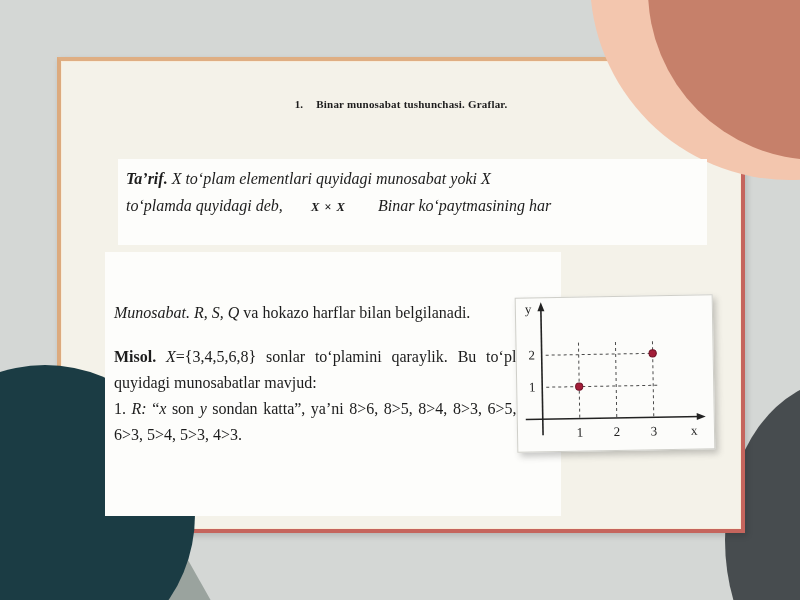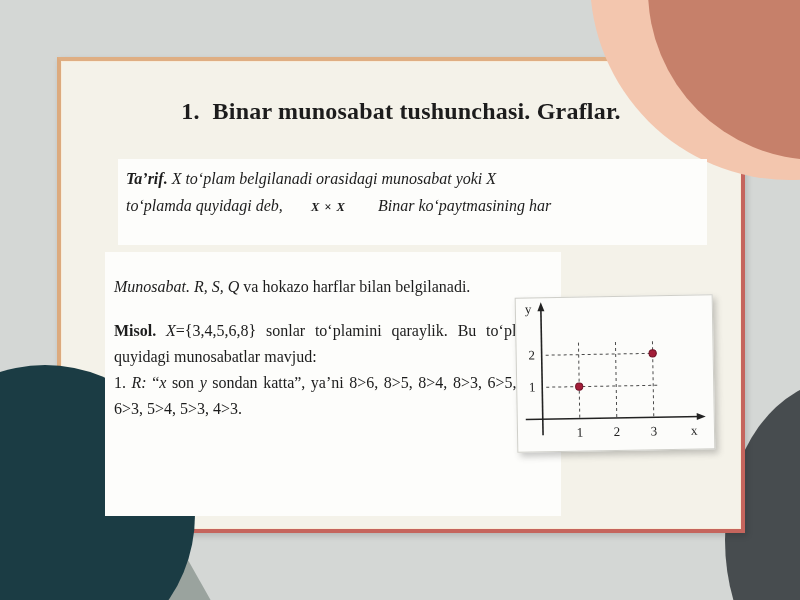--- a/index.html
+++ b/index.html
@@ -11,30 +11,30 @@
   .blob-peach{left:590px;top:-220px;width:400px;height:400px;border-radius:50%;background:#f3c6ae;z-index:5;}
   .blob-salmon{left:648px;top:-180px;width:340px;height:340px;border-radius:50%;background:#c6806a;z-index:6;}
   .blob-gray{left:25px;top:405px;width:290px;height:195px;background:#9aa39e;z-index:6;
              clip-path:polygon(0 0,18% 4%,48% 58%,64% 100%,0 100%);}
   .blob-teal{left:-105px;top:365px;width:300px;height:300px;border-radius:50%;background:#1b3c44;z-index:7;}
   
   .card{position:absolute;left:57px;top:57px;width:680px;height:468px;background:#f4f2e9;
         border:4px solid #c5655d;border-top-color:#dfae83;border-left-color:#dcaa7e;
         box-shadow:inset 0 0 0 1px #f8ecd9, 2px 3px 6px rgba(0,0,0,0.15);z-index:3;}
   .title{position:absolute;left:57px;top:98px;width:688px;text-align:center;z-index:8;
-         font-weight:bold;font-size:24px;letter-spacing:0.2px;}
+         font-weight:bold;font-size:11px;letter-spacing:0.2px;}
   .title .num{margin-right:13px;}
   
   .tarif-box{position:absolute;left:118px;top:159px;width:589px;height:86px;background:#fdfdfb;
              z-index:8;padding:7px 8px;box-sizing:border-box;font-style:italic;font-size:16px;line-height:26.5px;}
   .tarif-box b{font-weight:bold;}
   .formula{font-size:12.5px;font-weight:600;letter-spacing:1px;margin:0 32px 12px 28px;}
   
   .main-box{position:absolute;left:105px;top:252px;width:456px;height:264px;background:#fdfdfb;
-            z-index:8;box-sizing:border-box;padding:22px 10px 8px 9px;font-size:16px;line-height:26px;}
+            z-index:8;box-sizing:border-box;padding:48px 10px 8px 9px;font-size:16px;line-height:26px;}
   .main-box p{margin:0;text-align:justify;}
   .main-box p.p2{margin-top:18px;}
   .it{font-style:italic;}
   .bit{font-weight:bold;}
   
   .chart-box{position:absolute;left:516px;top:296px;width:196px;height:153px;background:#fcfcfa;
              z-index:8;border:1px solid #cfcfc9;box-shadow:3px 4px 6px rgba(60,60,60,0.28);
              transform:rotate(-1deg);}
   .chart-box svg{display:block;}
   .chart-box text{font-family:"Liberation Serif","DejaVu Serif",serif;font-size:13px;fill:#222;}
@@ -51,21 +51,21 @@
   <div class="card"></div>
 
   <div class="blob blob-gray"></div>
   <div class="blob blob-teal"></div>
 
   <div class="title">
     <span class="num">1.</span><span>Binar munosabat tushunchasi. Graflar.</span>
   </div>
 
   <div class="tarif-box">
-    <b>Ta’rif.</b><span> X toʻplam belgilanadi orasidagi munosabat yoki X</span><br>
+    <b>Ta’rif.</b><span> X toʻplam elementlari quyidagi munosabat yoki X</span><br>
     <span>toʻplamda quyidagi deb,</span><span class="formula">X × X</span><span>Binar koʻpaytmasining har</span><br>
   </div>
 
   <div class="main-box">
     <p class="p1"><span class="it">Munosabat. R, S, Q</span><span> va hokazo harflar bilan belgilanadi.</span></p>
     <p class="p2"><span class="bit">Misol.</span><span class="it"> X</span><span>={3,4,5,6,8} sonlar toʻplamini qaraylik. Bu toʻplamda quyidagi munosabatlar mavjud:</span></p>
     <p class="p3"><span>1. </span><span class="it">R:</span><span> “</span><span class="it">x</span><span> son </span><span class="it">y</span><span> sondan katta”, ya’ni 8&gt;6, 8&gt;5, 8&gt;4, 8&gt;3, 6&gt;5, 6&gt;4, 6&gt;3, 5&gt;4, 5&gt;3, 4&gt;3.</span></p>
   </div>
 
   <div class="chart-box">

